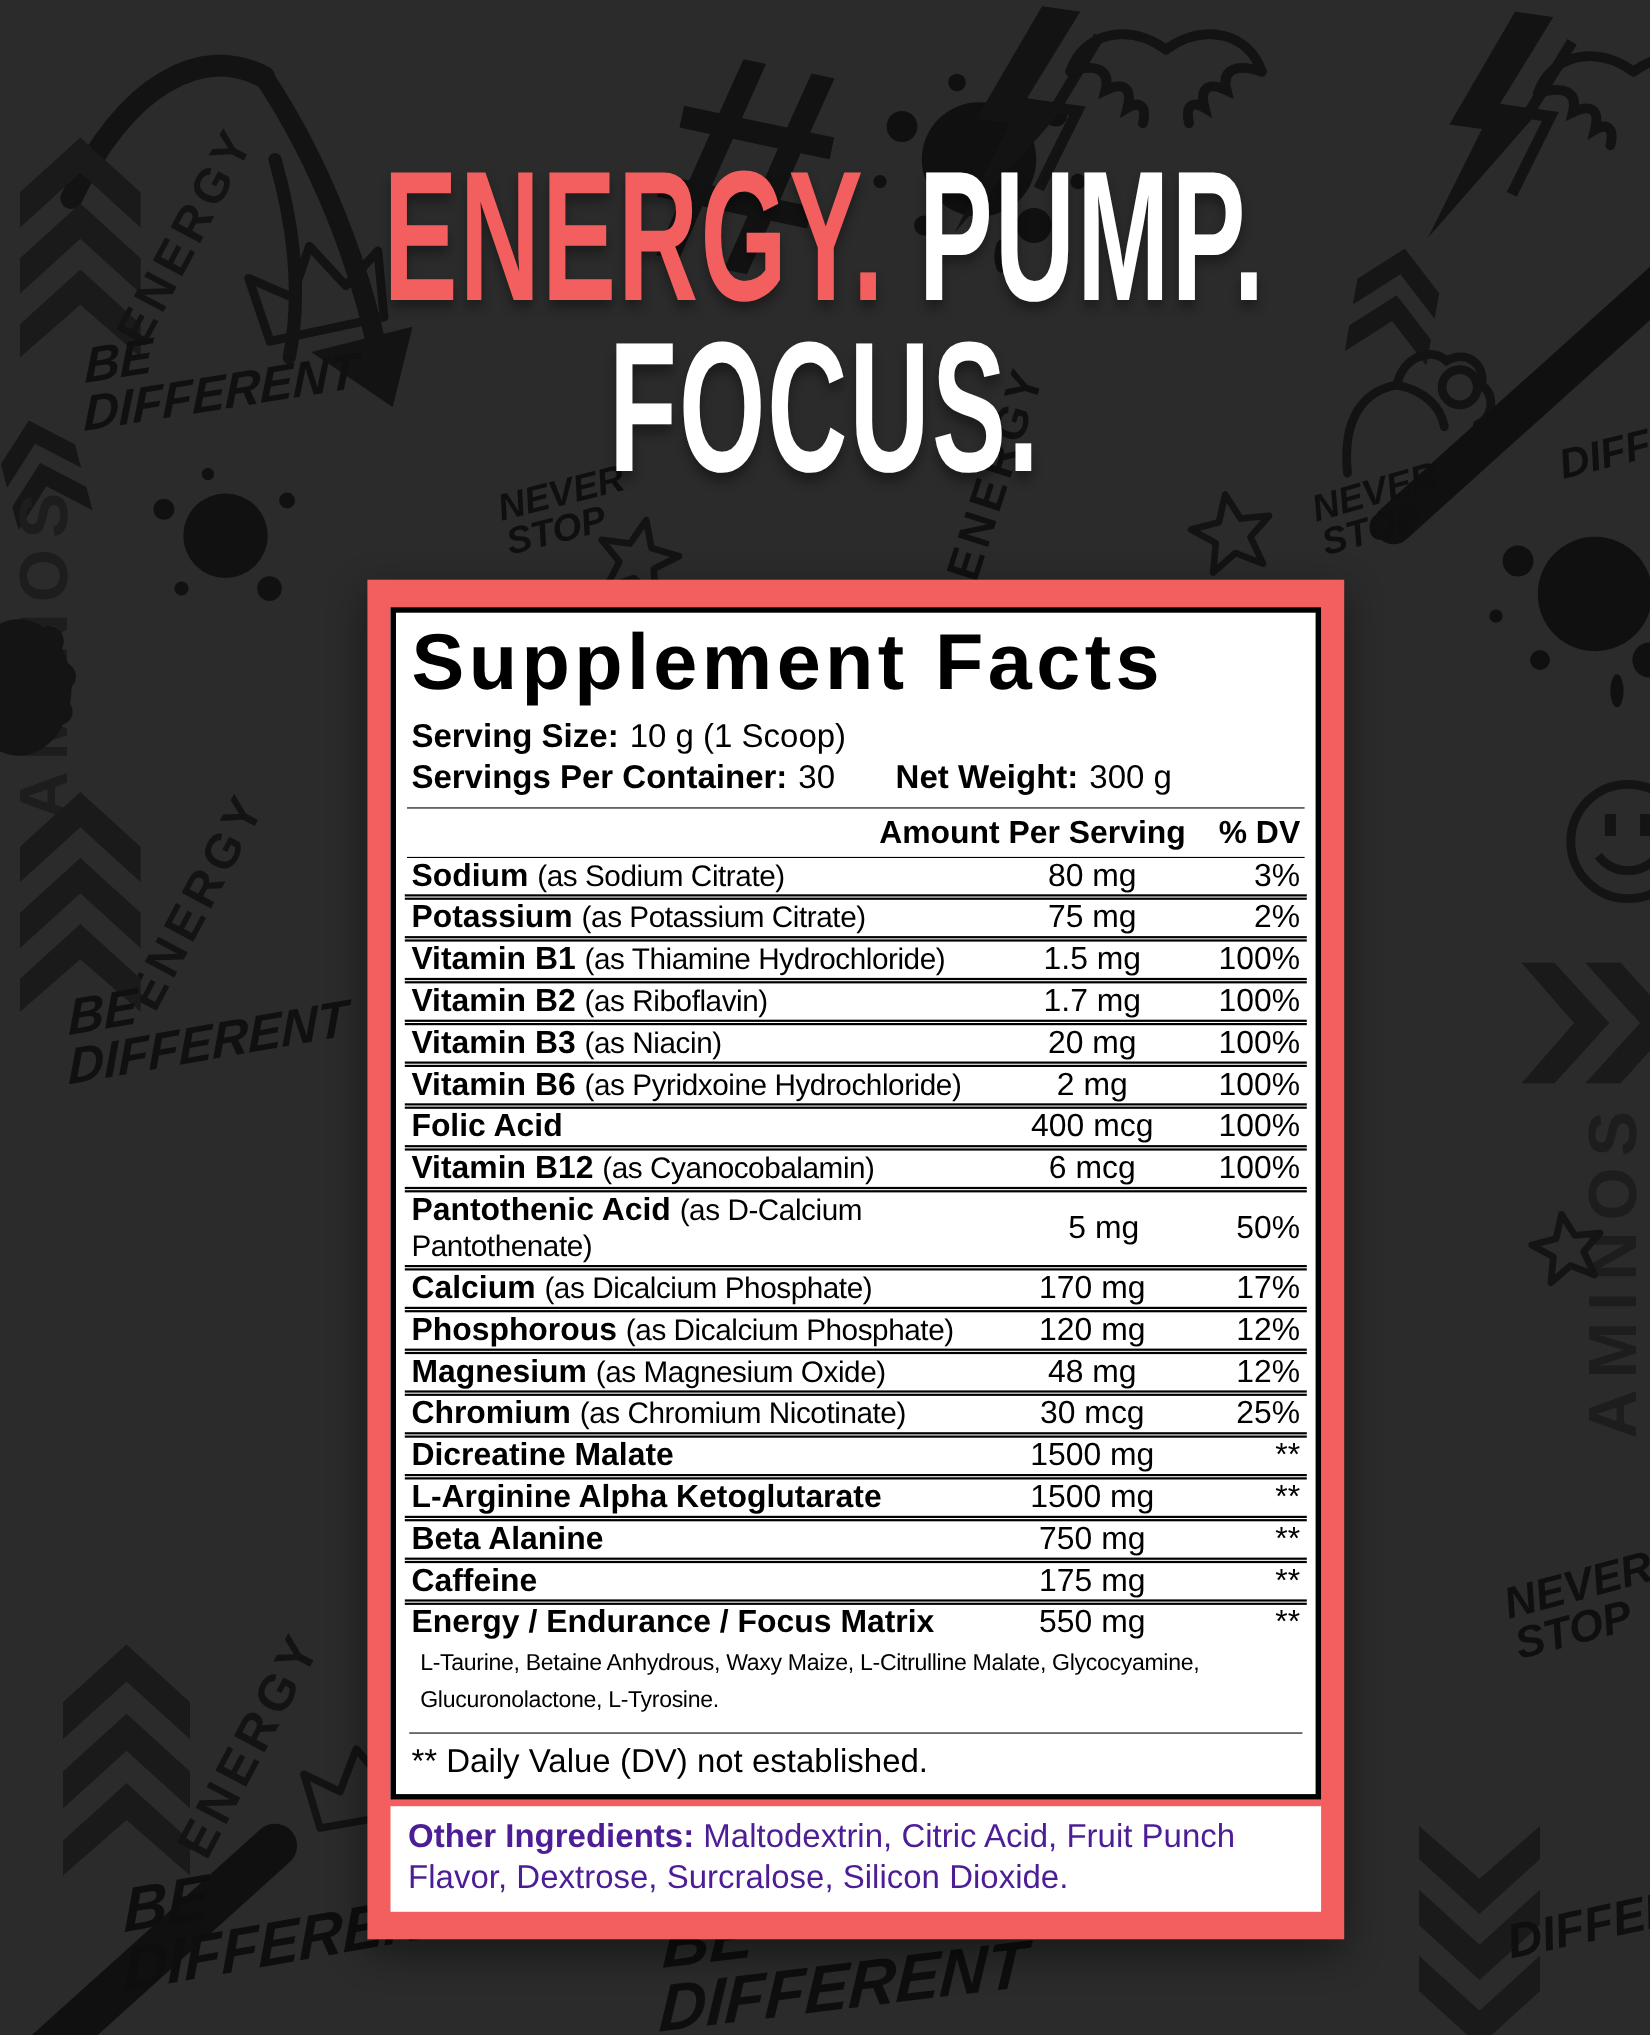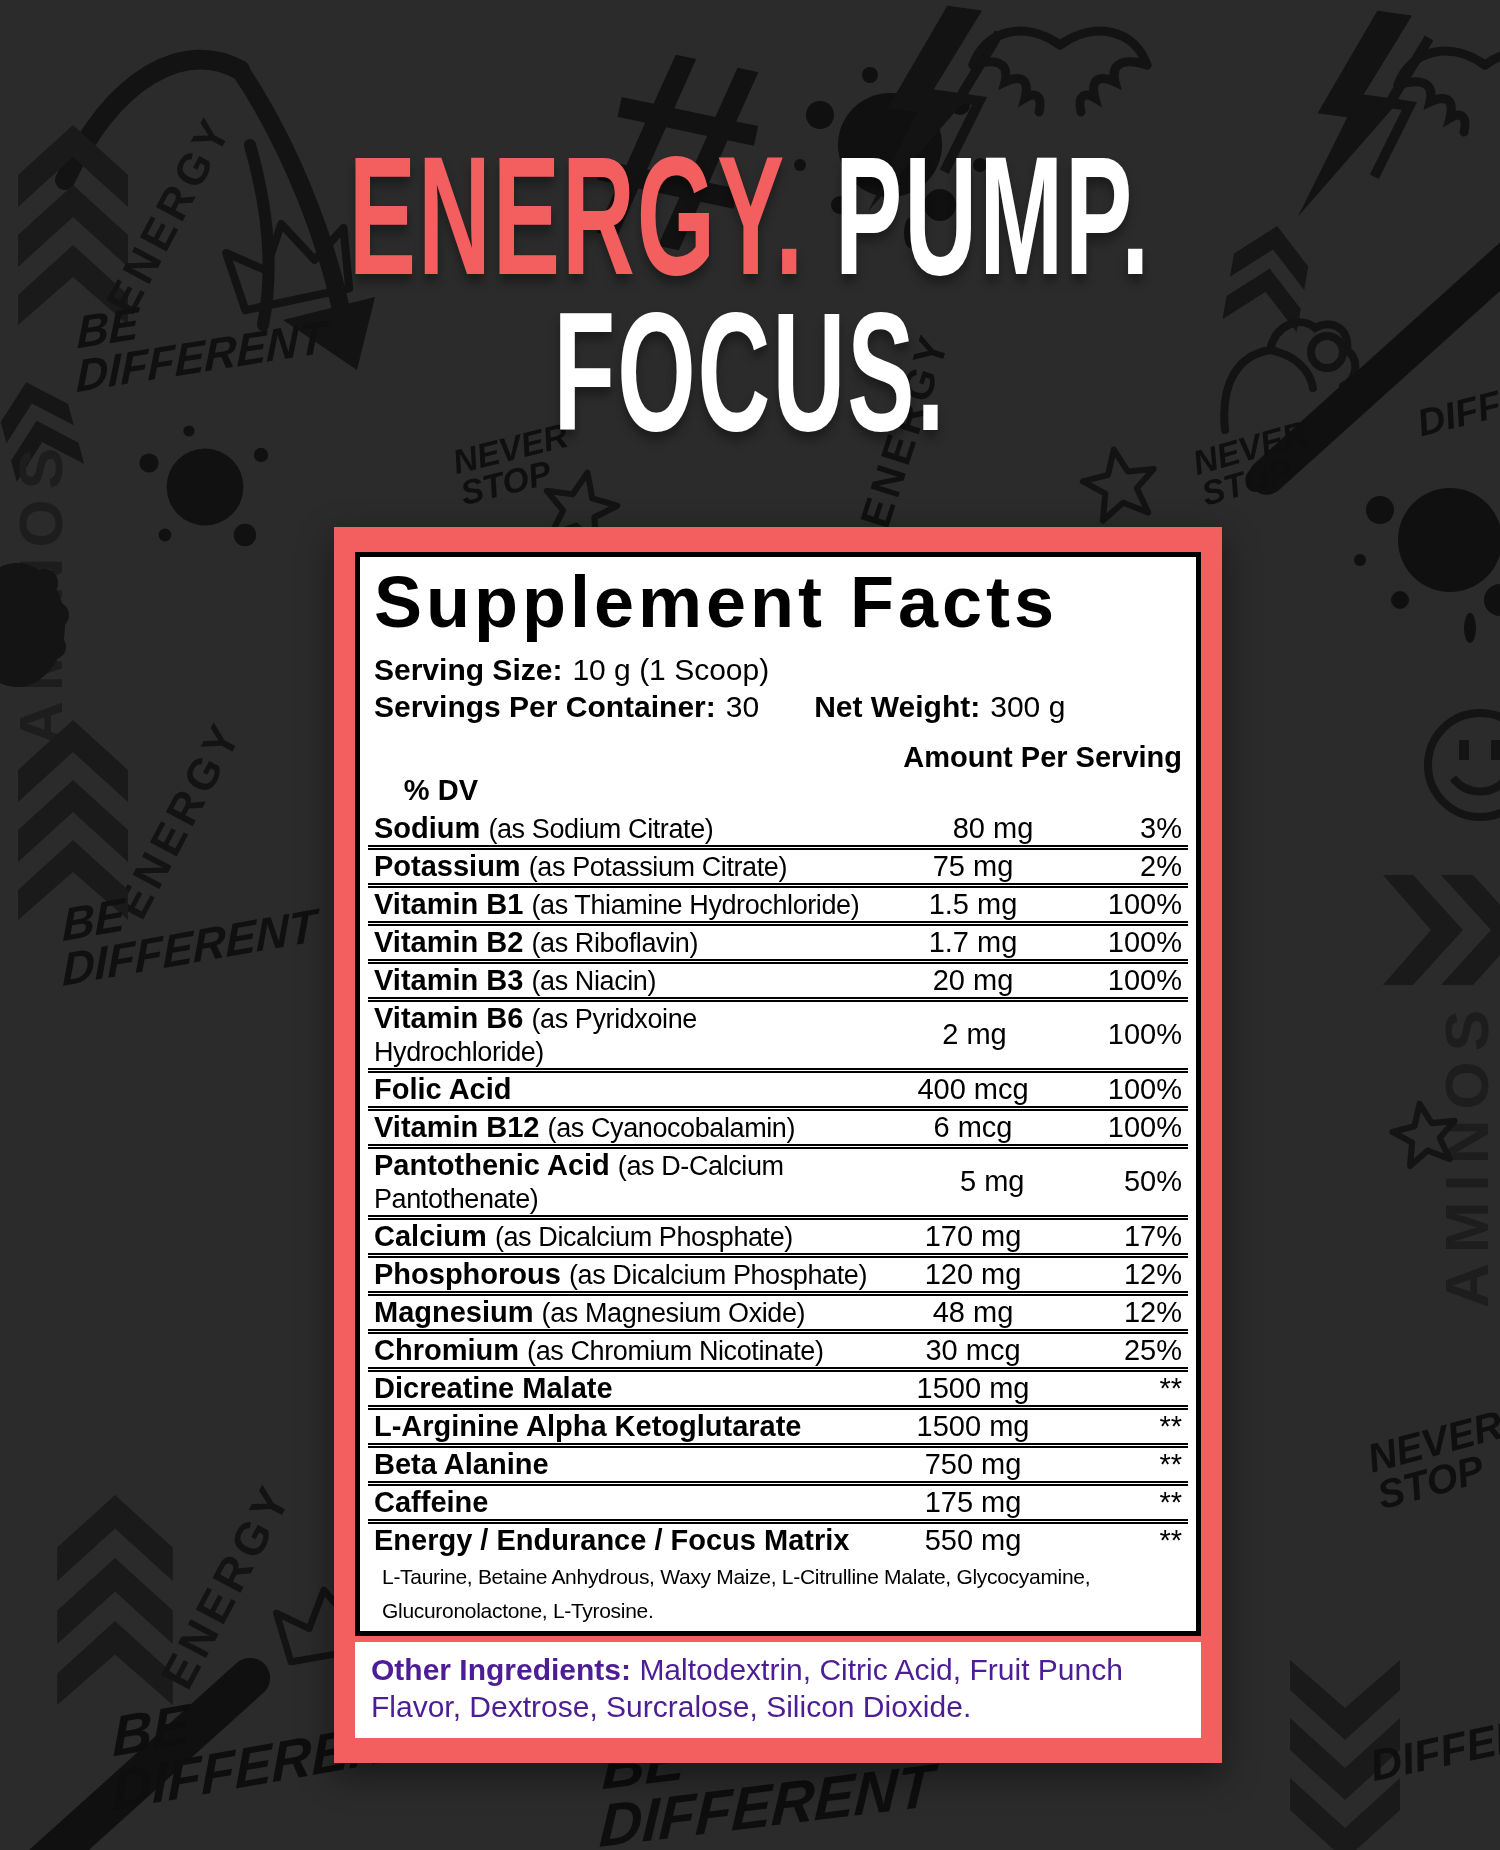--- a/index.html
+++ b/index.html
@@ -48,26 +48,26 @@
     display:flex;flex-direction:column;padding:6px 8px 0;box-sizing:border-box;overflow:hidden;}
   .facts-heading{font-size:72px;font-weight:bold;letter-spacing:4px;line-height:1.05;margin:2px 2px 10px 6px;white-space:nowrap;}
   .serving-line{font-size:30px;line-height:37px;margin:0 6px;display:flex;align-items:baseline;}
   .serving-line b{font-weight:bold;}
   .nw{margin-left:55px;}
   .lbl{margin-right:10px;}
   .bar{background:#000;margin:0 2px;}
   .bar1{height:18px;margin-top:9px;}
   .bar2{height:12px;}
   .bar3{height:7px;margin:2px 4px 0;}
-  .hdr{display:flex;align-items:flex-start;font-weight:bold;font-size:29px;padding:7px 6px 5px;flex-direction:column;}
+  .hdr{display:flex;align-items:flex-end;font-weight:bold;font-size:29px;padding:7px 6px 5px;}
   .hdr-amt{margin-left:auto;}
   .hdr-dv{width:104px;text-align:right;}
   .tbody{flex:1 1 auto;display:flex;flex-direction:column;}
   .row{flex:1 1 auto;display:flex;align-items:center;padding:0 6px;font-size:29px;}
-  .row + .row{border-top:5px double #000;gap:20px;}
+  .row + .row{border-top:5px double #000;}
   .row .nm{flex:1 1 auto;min-width:0;}
   .row .nm b{font-weight:bold;}
   .form{font-size:27px;letter-spacing:-.4px;}
   .amt{width:170px;text-align:center;white-space:nowrap;}
   .dv{width:104px;text-align:right;white-space:nowrap;}
   .matrix-sub{font-size:21px;line-height:34px;letter-spacing:-.3px;padding:3px 10px 10px 14px;}
   .dv-note{font-size:30px;padding:10px 6px 12px;}
   .other-box{background:#fff;color:#4c1d95;margin-top:6px;padding:9px 16px 13px;font-size:30px;line-height:37px;}
   .other-box b{font-weight:bold;}
 </style>

